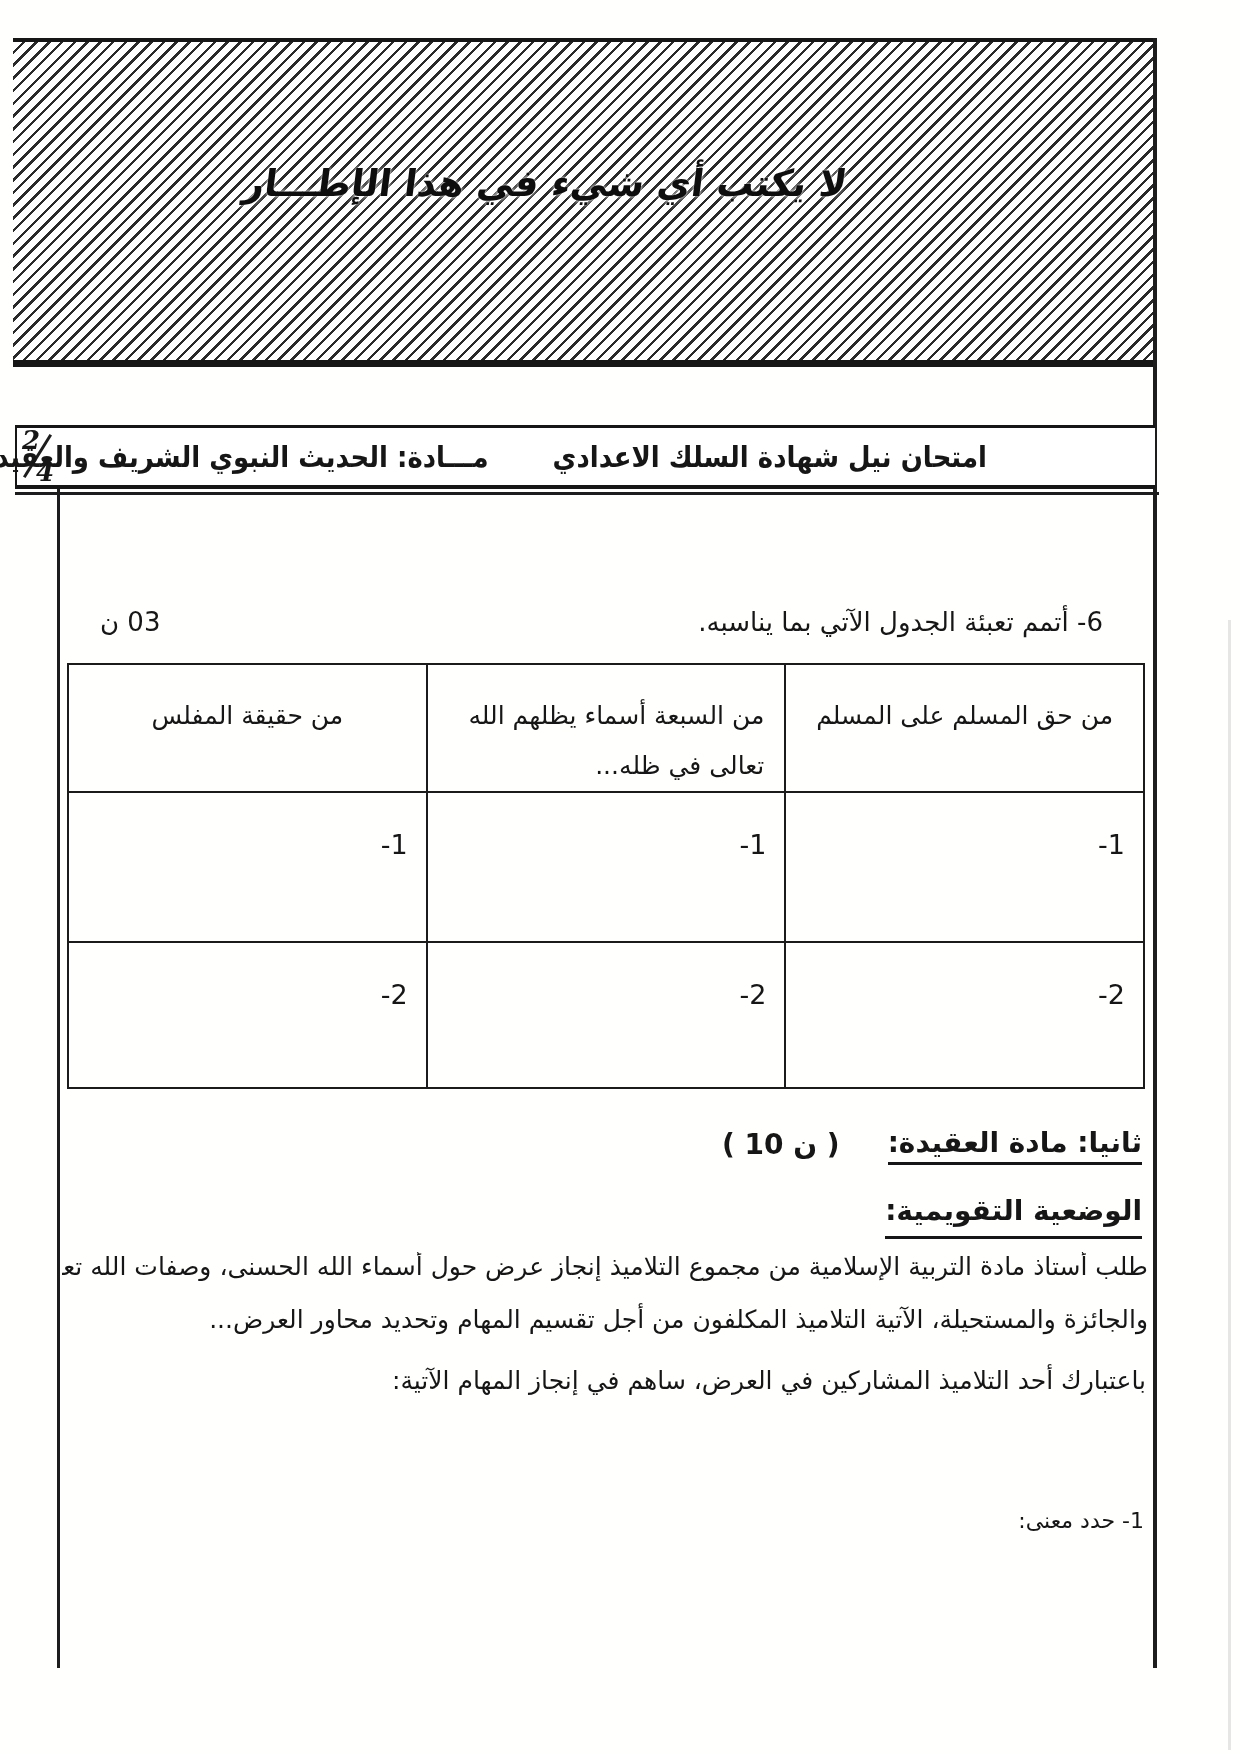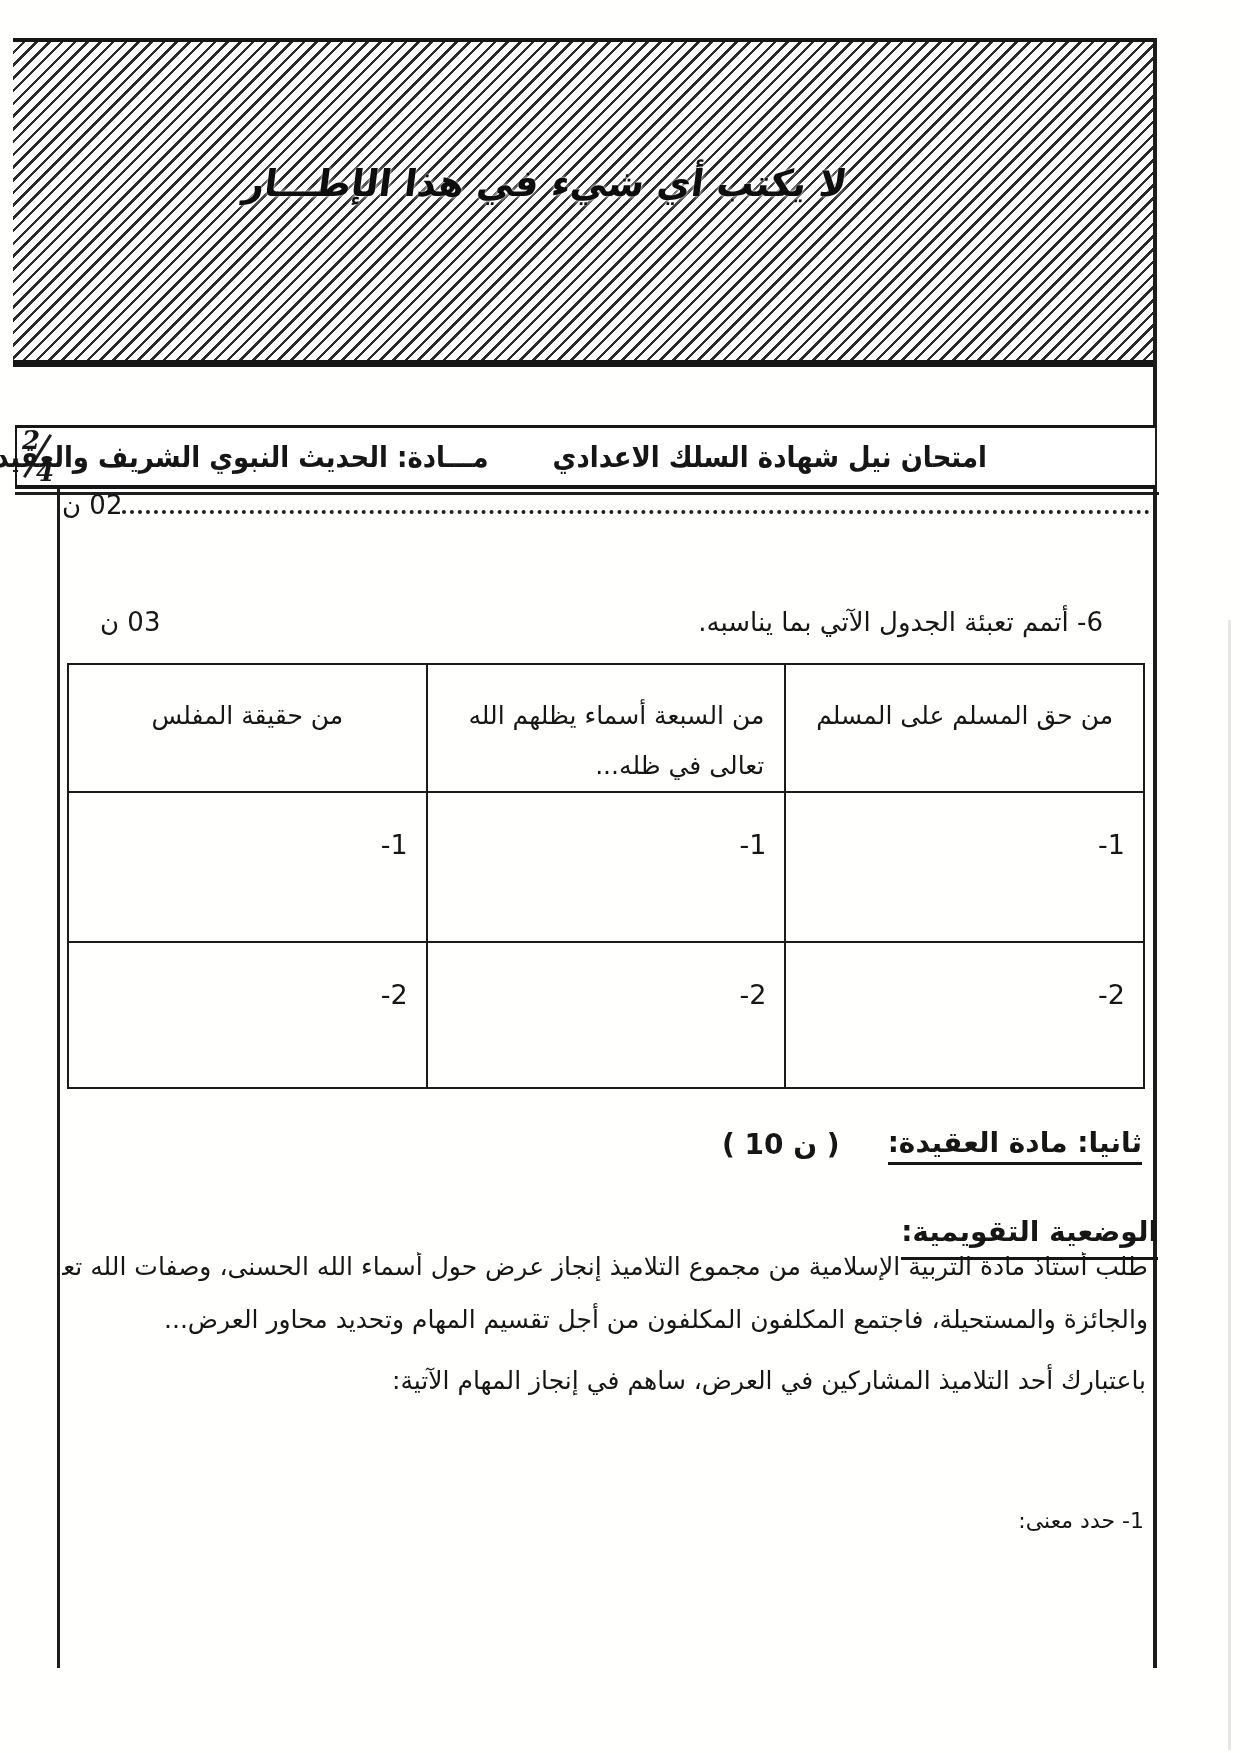--- a/index.html
+++ b/index.html
@@ -60,21 +60,21 @@
     padding:26px 14px 0 14px;line-height:50px;
   }
   table.fill-table tr.head td.start-align{text-align:right;padding-right:20px;}
   table.fill-table tr.body1 td{height:150px;}
   table.fill-table tr.body2 td{height:146px;}
   table.fill-table tr td.marker{font-size:27px;text-align:right;padding:36px 18px 0 0;}
   
   .sec2-row{left:60px;top:1126px;width:1090px;display:flex;align-items:flex-start;gap:48px;padding-right:8px;box-sizing:border-box;}
   .sec2-heading{font-weight:bold;font-size:28px;border-bottom:3px solid #161616;padding-bottom:3px;white-space:nowrap;}
   .sec2-score{direction:ltr;unicode-bidi:isolate;font-weight:bold;font-size:28px;white-space:nowrap;padding-top:2px;}
-  .sec3-row{left:72px;top:1194px;width:1090px;padding-right:4px;box-sizing:border-box;margin-top:21px;}
+  .sec3-row{left:56px;top:1194px;width:1090px;padding-right:4px;box-sizing:border-box;}
   .sec3-heading{display:inline-block;font-weight:bold;font-size:28px;border-bottom:3px solid #161616;padding-bottom:9px;white-space:nowrap;}
   
   .para-line1{left:62px;top:1252px;width:1086px;font-size:25px;text-align:justify;text-align-last:justify;white-space:nowrap;overflow:hidden;}
   .para-line2{left:62px;top:1305px;width:1086px;font-size:25px;white-space:nowrap;}
   .intro-line{left:62px;top:1366px;width:1086px;font-size:25px;padding-right:2px;box-sizing:border-box;white-space:nowrap;}
   .q1-line{left:62px;top:1508px;width:1086px;font-size:22px;padding-right:4px;box-sizing:border-box;}
   .asmaa-row{left:62px;top:1492px;width:1086px;height:36px;}
   .asmaa-label{white-space:nowrap;line-height:34px;}
   .row-01{left:62px;top:1558px;width:1088px;height:36px;}
   .row-02{left:62px;top:486px;width:1088px;height:34px;}
@@ -97,24 +97,20 @@
       <span class="num-top">2</span>
       <span class="slash"></span>
       <span class="num-bottom">4</span>
     </div>
     <div class="header-titles">
       <span class="header-title">امتحان نيل شهادة السلك الاعدادي</span>
       <span class="header-title">مـــادة: الحديث النبوي الشريف والعقيدة</span>
     </div>
   </div>
 
-  <div class="row dotted-flex row-02">
-    <span class="dots"></span>
-    <span class="score-label">02 ن</span>
-  </div>
 
   <div class="row q6-row">
     <span class="q6-text">6- أتمم تعبئة الجدول الآتي بما يناسبه.</span>
     <span class="q6-score">03 ن</span>
   </div>
 
   <table class="fill-table">
     <tbody>
         <tr class="head">
       <td>من حق المسلم على المسلم</td>
@@ -137,21 +133,21 @@
   <div class="row sec2-row">
     <span class="sec2-heading">ثانيا: مادة العقيدة:</span>
     <span class="sec2-score">( 10 ن )</span>
   </div>
 
   <div class="row sec3-row">
     <span class="sec3-heading">الوضعية التقويمية:</span>
   </div>
 
   <div class="row para-line1">طلب أستاذ مادة التربية الإسلامية من مجموع التلاميذ إنجاز عرض حول أسماء الله الحسنى، وصفات الله تعالى الواجبة</div>
-  <div class="row para-line2">والجائزة والمستحيلة، فاجتمع المكلفون المكلفون من أجل تقسيم المهام وتحديد محاور العرض...</div>
+  <div class="row para-line2">والجائزة والمستحيلة، الآتية التلاميذ المكلفون من أجل تقسيم المهام وتحديد محاور العرض...</div>
 
   <div class="row intro-line">باعتبارك أحد التلاميذ المشاركين في العرض،  ساهم في إنجاز المهام الآتية:</div>
 
   <div class="row q1-line">1- حدد معنى:</div>
 
 
 
 </div>
 
 </body></html>

